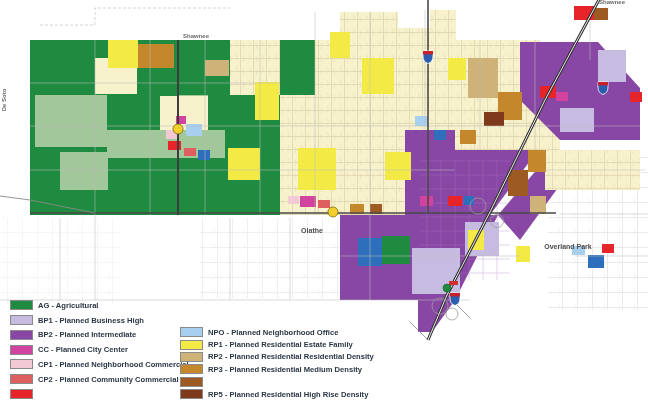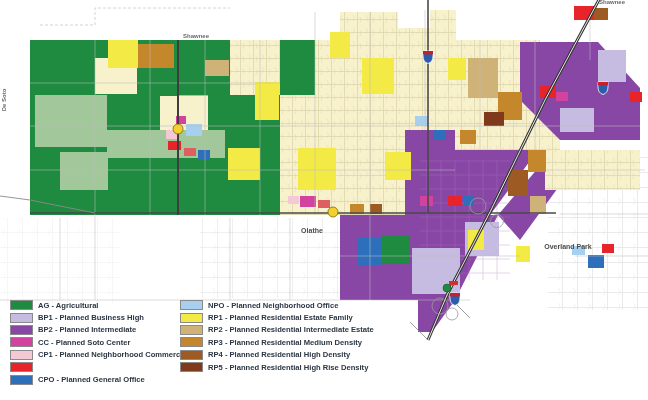--- a/index.html
+++ b/index.html
@@ -7,21 +7,21 @@
     width:648px;height:400px;overflow:hidden;position:relative;
     background:#ffffff;font-family:"Liberation Sans",sans-serif;
   }
   #map-wrap{position:absolute;left:0;top:0;width:648px;height:345px;}
   #legend{
     position:absolute;left:10px;top:299px;width:630px;
     display:flex;flex-direction:row;gap:0;
   }
   .legend-col{display:flex;flex-direction:column;}
   .legend-col.left{width:170px;justify-content:space-between;}
-  .legend-col.right{width:300px;}
+  .legend-col.right{width:300px;margin-top:27px;}
   .legend-row{display:flex;align-items:center;height:12.4px;}
   .swatch{
     display:inline-block;width:21px;height:8px;margin-right:5px;
     border:0.5px solid #8a8a8a;flex:0 0 auto;
   }
   .legend-label{
     font-size:7.6px;font-weight:bold;color:#2b3644;white-space:nowrap;
     letter-spacing:0px;
   }
   svg text{font-family:"Liberation Sans",sans-serif;}
@@ -203,53 +203,52 @@
       <div class="legend-row">
         <span class="swatch" style="background: rgb(198, 187, 225);"></span>
         <span class="legend-label">BP1 - Planned Business High</span>
       </div>
       <div class="legend-row">
         <span class="swatch" style="background: rgb(136, 71, 165);"></span>
         <span class="legend-label">BP2 - Planned Intermediate</span>
       </div>
       <div class="legend-row">
         <span class="swatch" style="background: rgb(210, 66, 159);"></span>
-        <span class="legend-label">CC - Planned Soto Center</span>
+        <span class="legend-label">CC - Planned City Center</span>
       </div>
       <div class="legend-row">
         <span class="swatch" style="background: rgb(243, 201, 214);"></span>
         <span class="legend-label">CP1 - Planned Neighborhood Commercial</span>
       </div>
       <div class="legend-row">
+        <span class="swatch" style="background: rgb(221, 95, 95);"></span>
+        <span class="legend-label">CP2 - Planned Community Commercial</span>
+      </div>
+      <div class="legend-row">
         <span class="swatch" style="background: rgb(230, 36, 41);"></span>
-      </div>
-      <div class="legend-row">
-        <span class="swatch" style="background: rgb(46, 111, 188);"></span>
-        <span class="legend-label">CPO - Planned General Office</span>
       </div>
     </div>
   <div class="legend-col right" id="legend-right">
       <div class="legend-row">
         <span class="swatch" style="background: rgb(166, 208, 237);"></span>
         <span class="legend-label">NPO - Planned Neighborhood Office</span>
       </div>
       <div class="legend-row">
         <span class="swatch" style="background: rgb(244, 234, 69);"></span>
         <span class="legend-label">RP1 - Planned Residential Estate Family</span>
       </div>
       <div class="legend-row">
         <span class="swatch" style="background: rgb(207, 178, 120);"></span>
-        <span class="legend-label">RP2 - Planned Residential Intermediate Estate</span>
+        <span class="legend-label">RP2 - Planned Residential Residential Density</span>
       </div>
       <div class="legend-row">
         <span class="swatch" style="background: rgb(197, 135, 43);"></span>
         <span class="legend-label">RP3 - Planned Residential Medium Density</span>
       </div>
       <div class="legend-row">
         <span class="swatch" style="background: rgb(158, 90, 35);"></span>
-        <span class="legend-label">RP4 - Planned Residential High Density</span>
       </div>
       <div class="legend-row">
         <span class="swatch" style="background: rgb(126, 58, 26);"></span>
         <span class="legend-label">RP5 - Planned Residential High Rise Density</span>
       </div>
     </div>
 </div>
 
 </body></html>

